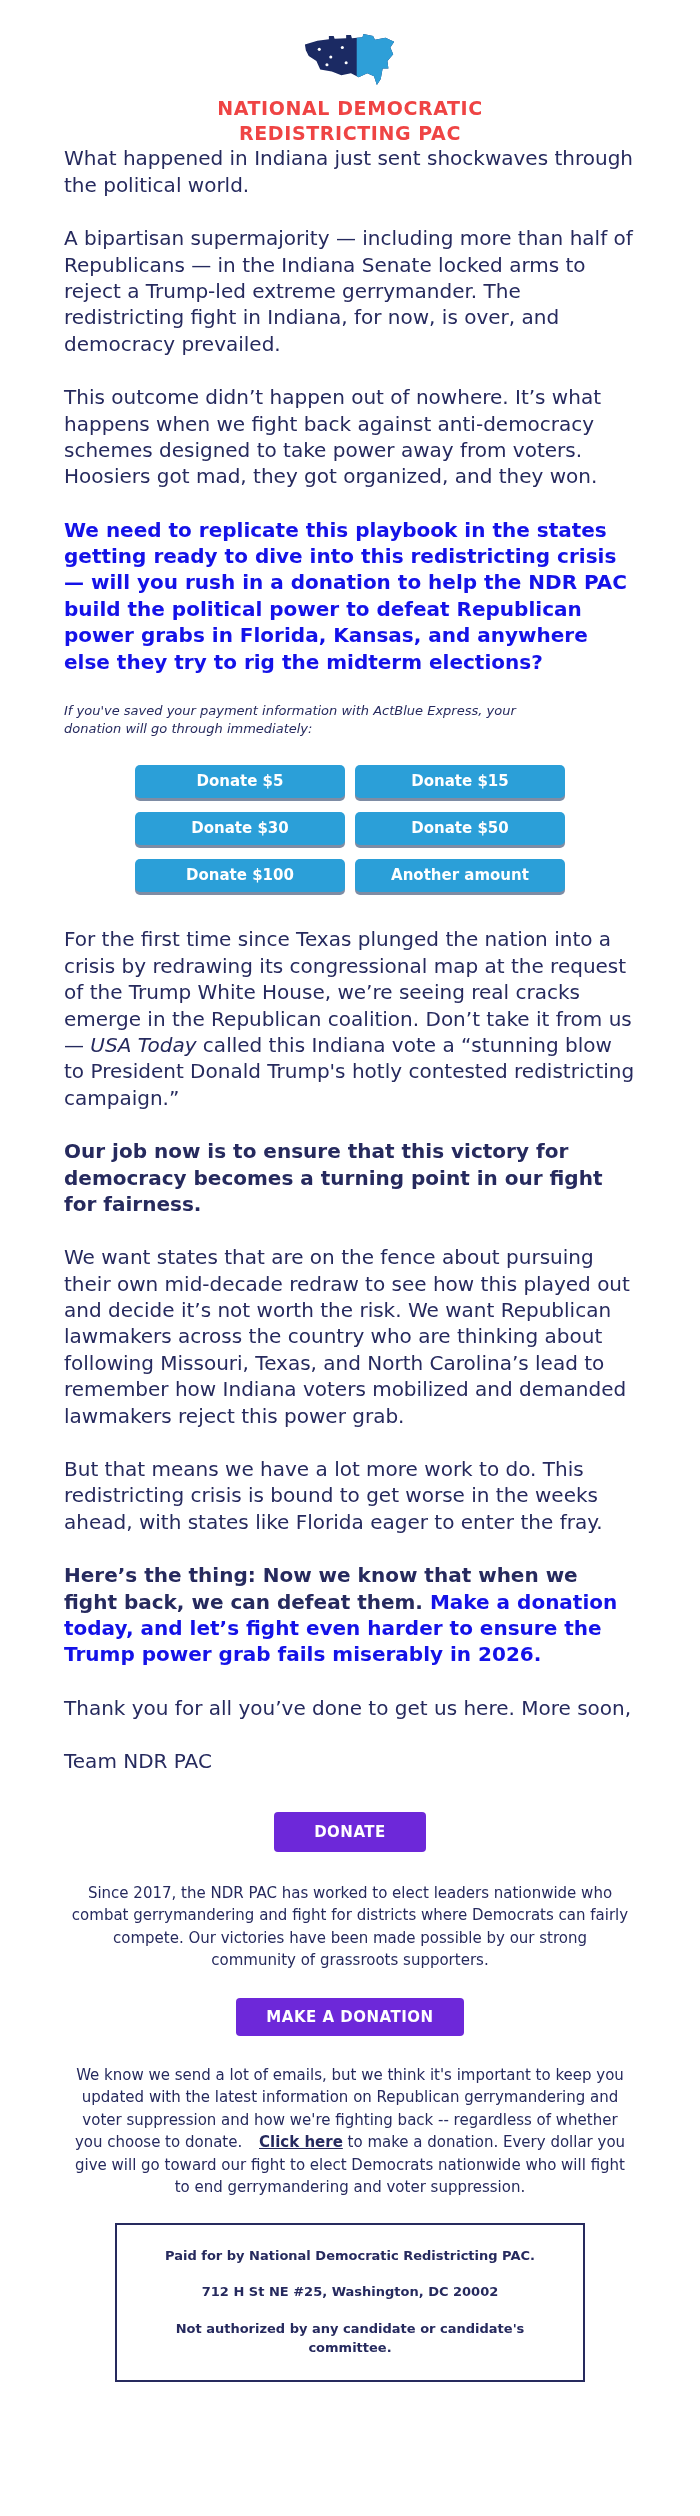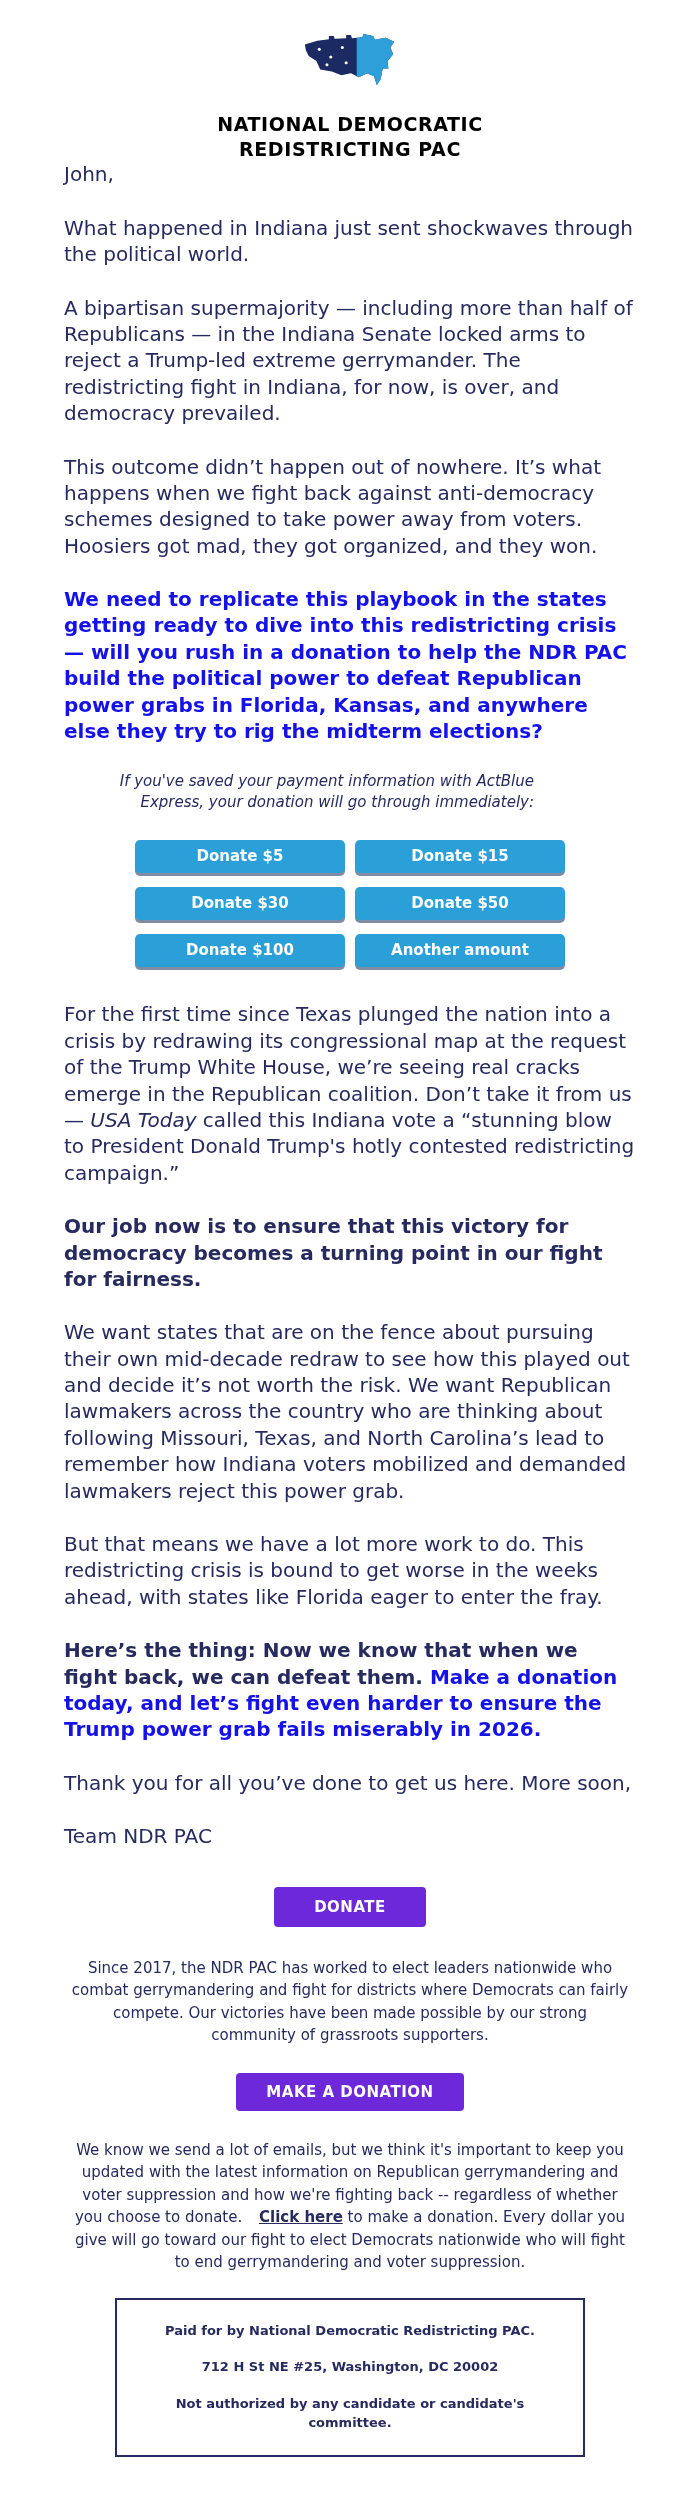--- a/index.html
+++ b/index.html
@@ -2,32 +2,32 @@
 <html lang="en"><head>
 <meta charset="utf-8">
 <style>
   html, body { margin: 0; padding: 0; background: #ffffff; }
   body { font-family: "DejaVu Sans", sans-serif; color: #262a5e; }
   .email { width: 700px; margin: 0 auto; background: #ffffff; padding-bottom: 34px; }
 
   
   .header { text-align: center; padding-top: 28px; }
   .logo svg { display: block; margin: 0 auto; }
-  .org-name { font-weight: bold; font-size: 19px; line-height: 1.3; letter-spacing: .6px; margin-top: 24px; color: #000000; }
+  .org-name { font-weight: bold; font-size: 19px; line-height: 1.3; letter-spacing: .6px; margin-top: 8px; color: #ef4444; }
 
   
   .content { padding: 0 64px; font-size: 20px; line-height: 1.32; }
   .content p { margin: 0 0 27px; }
   .bold { font-weight: bold; }
   em { font-style: italic; }
   a.big-link { color: #1412e8; font-weight: bold; cursor: pointer; }
 
   
   .donate-module { margin: 4px 0 34px; }
-  .express-note { font-style: italic; font-size: 15px; line-height: 1.4; text-align: right; max-width: 470px; margin: 0 auto 18px; }
+  .express-note { font-style: italic; font-size: 13px; line-height: 1.4; text-align: left; max-width: 470px; margin: 0 auto 18px; }
   .btn-grid { width: 430px; margin: 0 auto; display: grid; grid-template-columns: 1fr 1fr; gap: 14px 10px; }
   .amt { display: flex; align-items: center; justify-content: center; background: #2b9fd8; color: #ffffff;
          font-weight: bold; font-size: 15px; height: 33px; border-radius: 5px;
          box-shadow: 0 3px 0 rgba(20, 45, 90, 0.55); text-decoration: none; cursor: pointer; }
 
   
   .center { text-align: center; }
   .red-btn { display: inline-block; background: #6d28d9; color: #ffffff; font-weight: bold; border-radius: 4px;
              text-decoration: none; cursor: pointer; letter-spacing: .5px; }
   .donate-btn { font-size: 15px; padding: 11px 40px; margin: 10px 0 30px; }
@@ -67,21 +67,20 @@
         </g>
       </svg>
     </div>
     <div class="org-name">
       <div>NATIONAL DEMOCRATIC</div>
       <div>REDISTRICTING PAC</div>
     </div>
   </div>
 
   <div class="content">
-    <p>John,</p>
     <p>What happened in Indiana just sent shockwaves through the political world.</p>
     <p>A bipartisan supermajority — including more than half of Republicans — in the Indiana Senate locked arms to reject a Trump-led extreme gerrymander. The redistricting fight in Indiana, for now, is over, and democracy prevailed.</p>
     <p>This outcome didn’t happen out of nowhere. It’s what happens when we fight back against anti-democracy schemes designed to take power away from voters. Hoosiers got mad, they got organized, and they won.</p>
 
     <p><a class="big-link">We need to replicate this playbook in the states getting ready to dive into this redistricting crisis — will you rush in a donation to help the NDR PAC build the political power to defeat Republican power grabs in Florida, Kansas, and anywhere else they try to rig the midterm elections?</a></p>
 
     <div class="donate-module">
       <p class="express-note">If you've saved your payment information with ActBlue Express, your donation will go through immediately:</p>
       <div class="btn-grid">
         <a class="amt">Donate $5</a>

